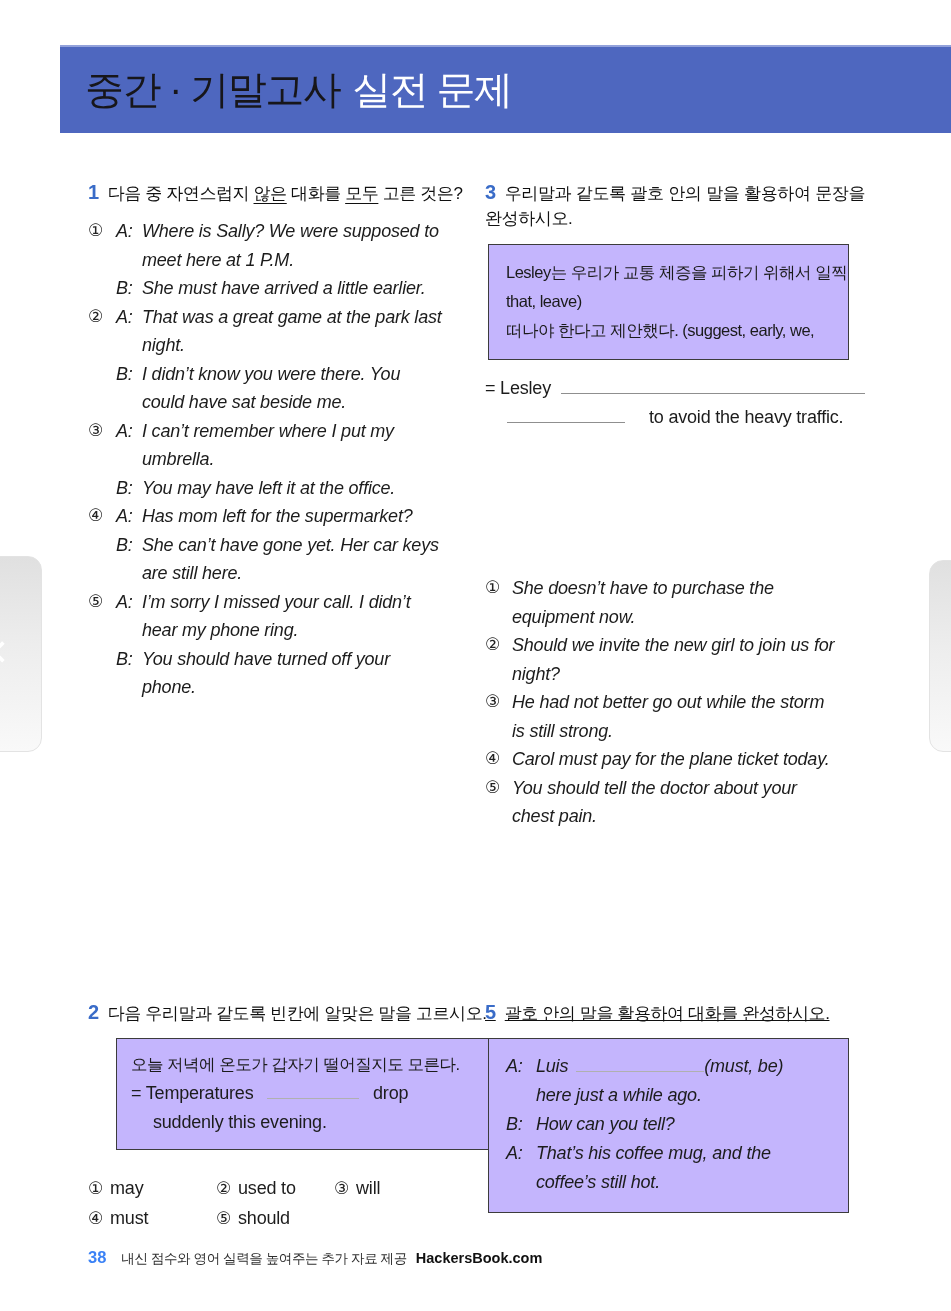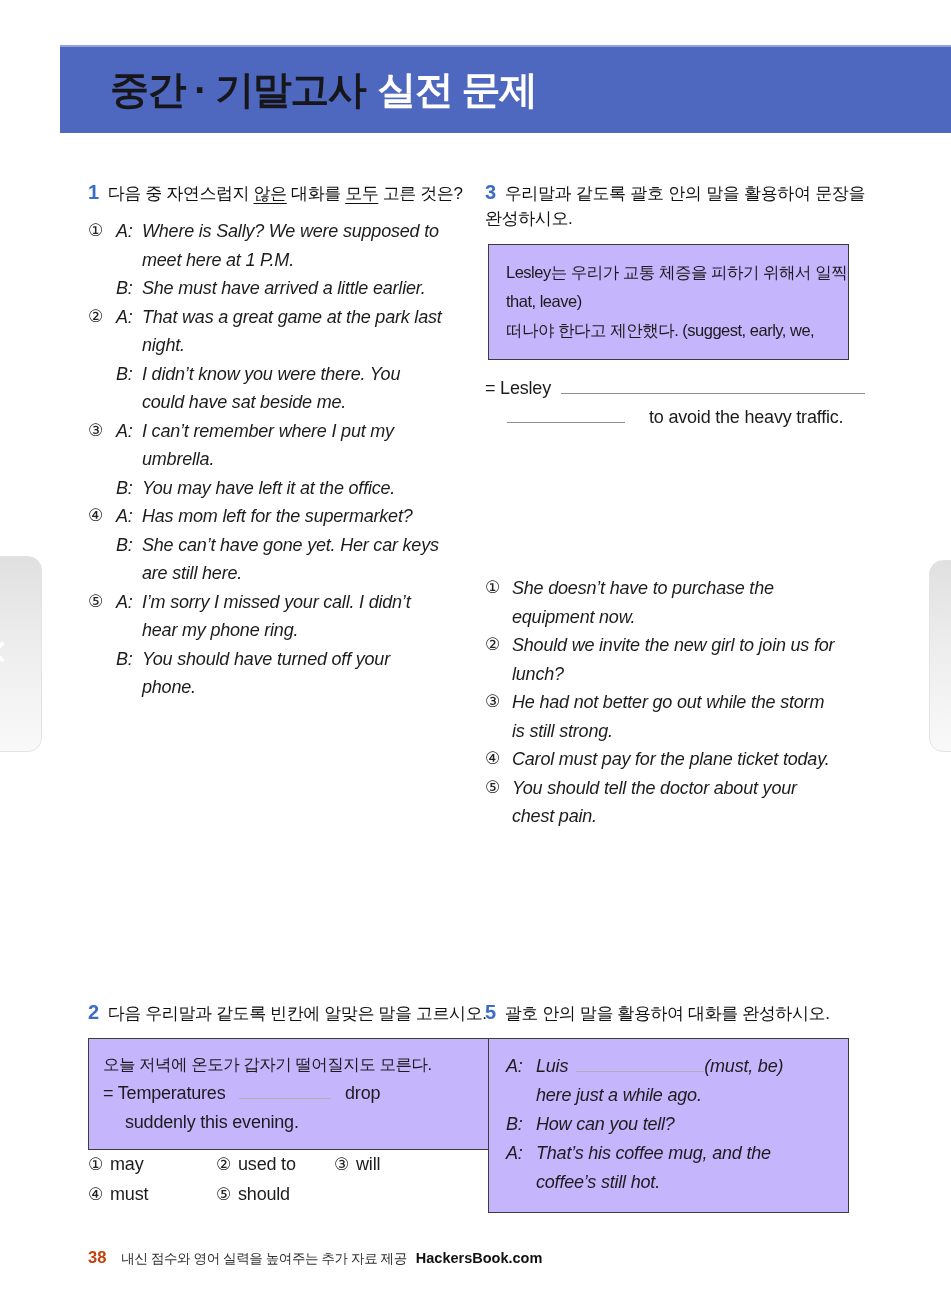--- a/index.html
+++ b/index.html
@@ -7,21 +7,21 @@
     width:951px;height:1311px;position:relative;overflow:hidden;
     background:#ffffff;color:#1b1b1b;
     font-family:"Liberation Sans","DejaVu Sans",sans-serif;
   }
   
   .banner{
     position:absolute;left:60px;top:45px;width:891px;height:88px;
     background:#4e67bf;border-top:2px solid #93a2db;box-sizing:border-box;
     display:flex;align-items:center;
   }
-  .banner-title{font-size:39px;font-weight:700;letter-spacing:-1.5px;padding-left:50px;white-space:nowrap;}
+  .banner-title{font-size:39px;font-weight:400;letter-spacing:-1.5px;padding-left:25px;white-space:nowrap;}
   .banner-title .dark{color:#17161a;}
   .banner-title .light{color:#ffffff;margin-left:12px;}
   
   .edge-tab{
     position:absolute;background:linear-gradient(180deg,#e0e0e0 0%,#ededed 45%,#f9f9f9 100%);
     border:1px solid #e3e3e3;border-radius:14px;box-sizing:border-box;
   }
   .edge-tab.left{left:-16px;top:556px;width:58px;height:196px;}
   .edge-tab.right{left:929px;top:560px;width:40px;height:192px;}
   .edge-tab .glyph{
@@ -46,21 +46,21 @@
   .kline{font-size:16.5px;letter-spacing:-0.5px;line-height:29px;white-space:nowrap;}
   .blank{display:inline-block;border-bottom:1px solid #b0b0b0;height:1.05em;vertical-align:baseline;}
   .blank.dark{border-bottom-color:#8f8f8f;}
   
   .ansrow{display:flex;align-items:baseline;line-height:29px;}
   
   .choices{display:grid;grid-template-columns:128px 118px auto;line-height:29.5px;}
   .choice .mark{font-size:17px;margin-right:7px;color:#222;}
   
   .footer{position:absolute;left:88px;top:1248px;display:flex;align-items:baseline;white-space:nowrap;}
-  .footer .pageno{font-size:16.5px;font-weight:bold;color:#c2410c;}
+  .footer .pageno{font-size:16.5px;font-weight:bold;color:#3b82f6;}
   .footer .tagline{font-size:13.5px;color:#2e2e2e;margin-left:15px;letter-spacing:-0.4px;}
   .footer .site{font-size:14.5px;font-weight:700;color:#111;margin-left:9px;}
 </style>
 </head>
 <body>
 
 <div class="banner">
   <div class="banner-title">
     <span class="dark">중간 · 기말고사</span><span class="light">실전 문제</span>
   </div>
@@ -194,21 +194,21 @@
     <div class="row opt-row">
         <span class="mark"></span>
         <span class="txt">equipment now.</span>
       </div>
     <div class="row opt-row">
         <span class="mark">②</span>
         <span class="txt">Should we invite the new girl to join us for</span>
       </div>
     <div class="row opt-row">
         <span class="mark"></span>
-        <span class="txt">lunch?</span>
+        <span class="txt">night?</span>
       </div>
     <div class="row opt-row">
         <span class="mark">③</span>
         <span class="txt">He had not better go out while the storm</span>
       </div>
     <div class="row opt-row">
         <span class="mark"></span>
         <span class="txt">is still strong.</span>
       </div>
     <div class="row opt-row">
@@ -223,40 +223,40 @@
         <span class="mark"></span>
         <span class="txt">chest pain.</span>
       </div>
   </div>
 </div>
 
 <div class="q" style="left:88px;top:1000px;width:380px;">
   <div class="qhead" style="white-space:nowrap;">
     <span class="qnum">2</span><span>다음 우리말과 같도록 빈칸에 알맞은 말을 고르시오.</span>
   </div>
-  <div class="qbox" style="margin-top:12px;width:428px;padding:11px 14px 12px 14px;">
+  <div class="qbox" style="margin-top:12px;width:428px;padding:11px 14px 12px 14px;margin-left:28px;">
     <div class="kline">오늘 저녁에 온도가 갑자기 떨어질지도 모른다.</div>
     <div class="ebody" style="line-height:29px;">
       <span>= Temperatures</span>
       <span class="blank" style="width:92px;margin:0 9px;"></span>
       <span>drop</span>
     </div>
     <div class="ebody" style="line-height:29px;padding-left:22px;">suddenly this evening.</div>
   </div>
-  <div class="choices ebody" style="margin-top:0;">
+  <div class="choices ebody" style="margin-top:24px;">
     <div class="choice"><span class="mark">①</span><span>may</span></div>
     <div class="choice"><span class="mark">②</span><span>used to</span></div>
     <div class="choice"><span class="mark">③</span><span>will</span></div>
     <div class="choice"><span class="mark">④</span><span>must</span></div>
     <div class="choice"><span class="mark">⑤</span><span>should</span></div>
   </div>
 </div>
 
 <div class="q" style="left:485px;top:1000px;width:380px;">
-  <div class="qhead" style="white-space:nowrap;">
+  <div class="qhead" style="white-space:nowrap;text-decoration:underline;">
     <span class="qnum">5</span><span>괄호 안의 말을 활용하여 대화를 완성하시오.</span>
   </div>
   <div class="qbox ebody" style="margin-top:12px;margin-left:3px;width:361px;padding:13px 17px 15px 17px;">
     <div class="row" style="grid-template-columns:30px 1fr;line-height:29px;">
       <span class="spk">A:</span>
       <span class="txt"><span>Luis</span><span class="blank" style="width:128px;margin-left:8px;"></span><span>(must, be)</span></span>
     </div>
     <div class="row" style="grid-template-columns:30px 1fr;line-height:29px;">
       <span class="spk"></span>
         <span class="txt">here just a while ago.</span>

